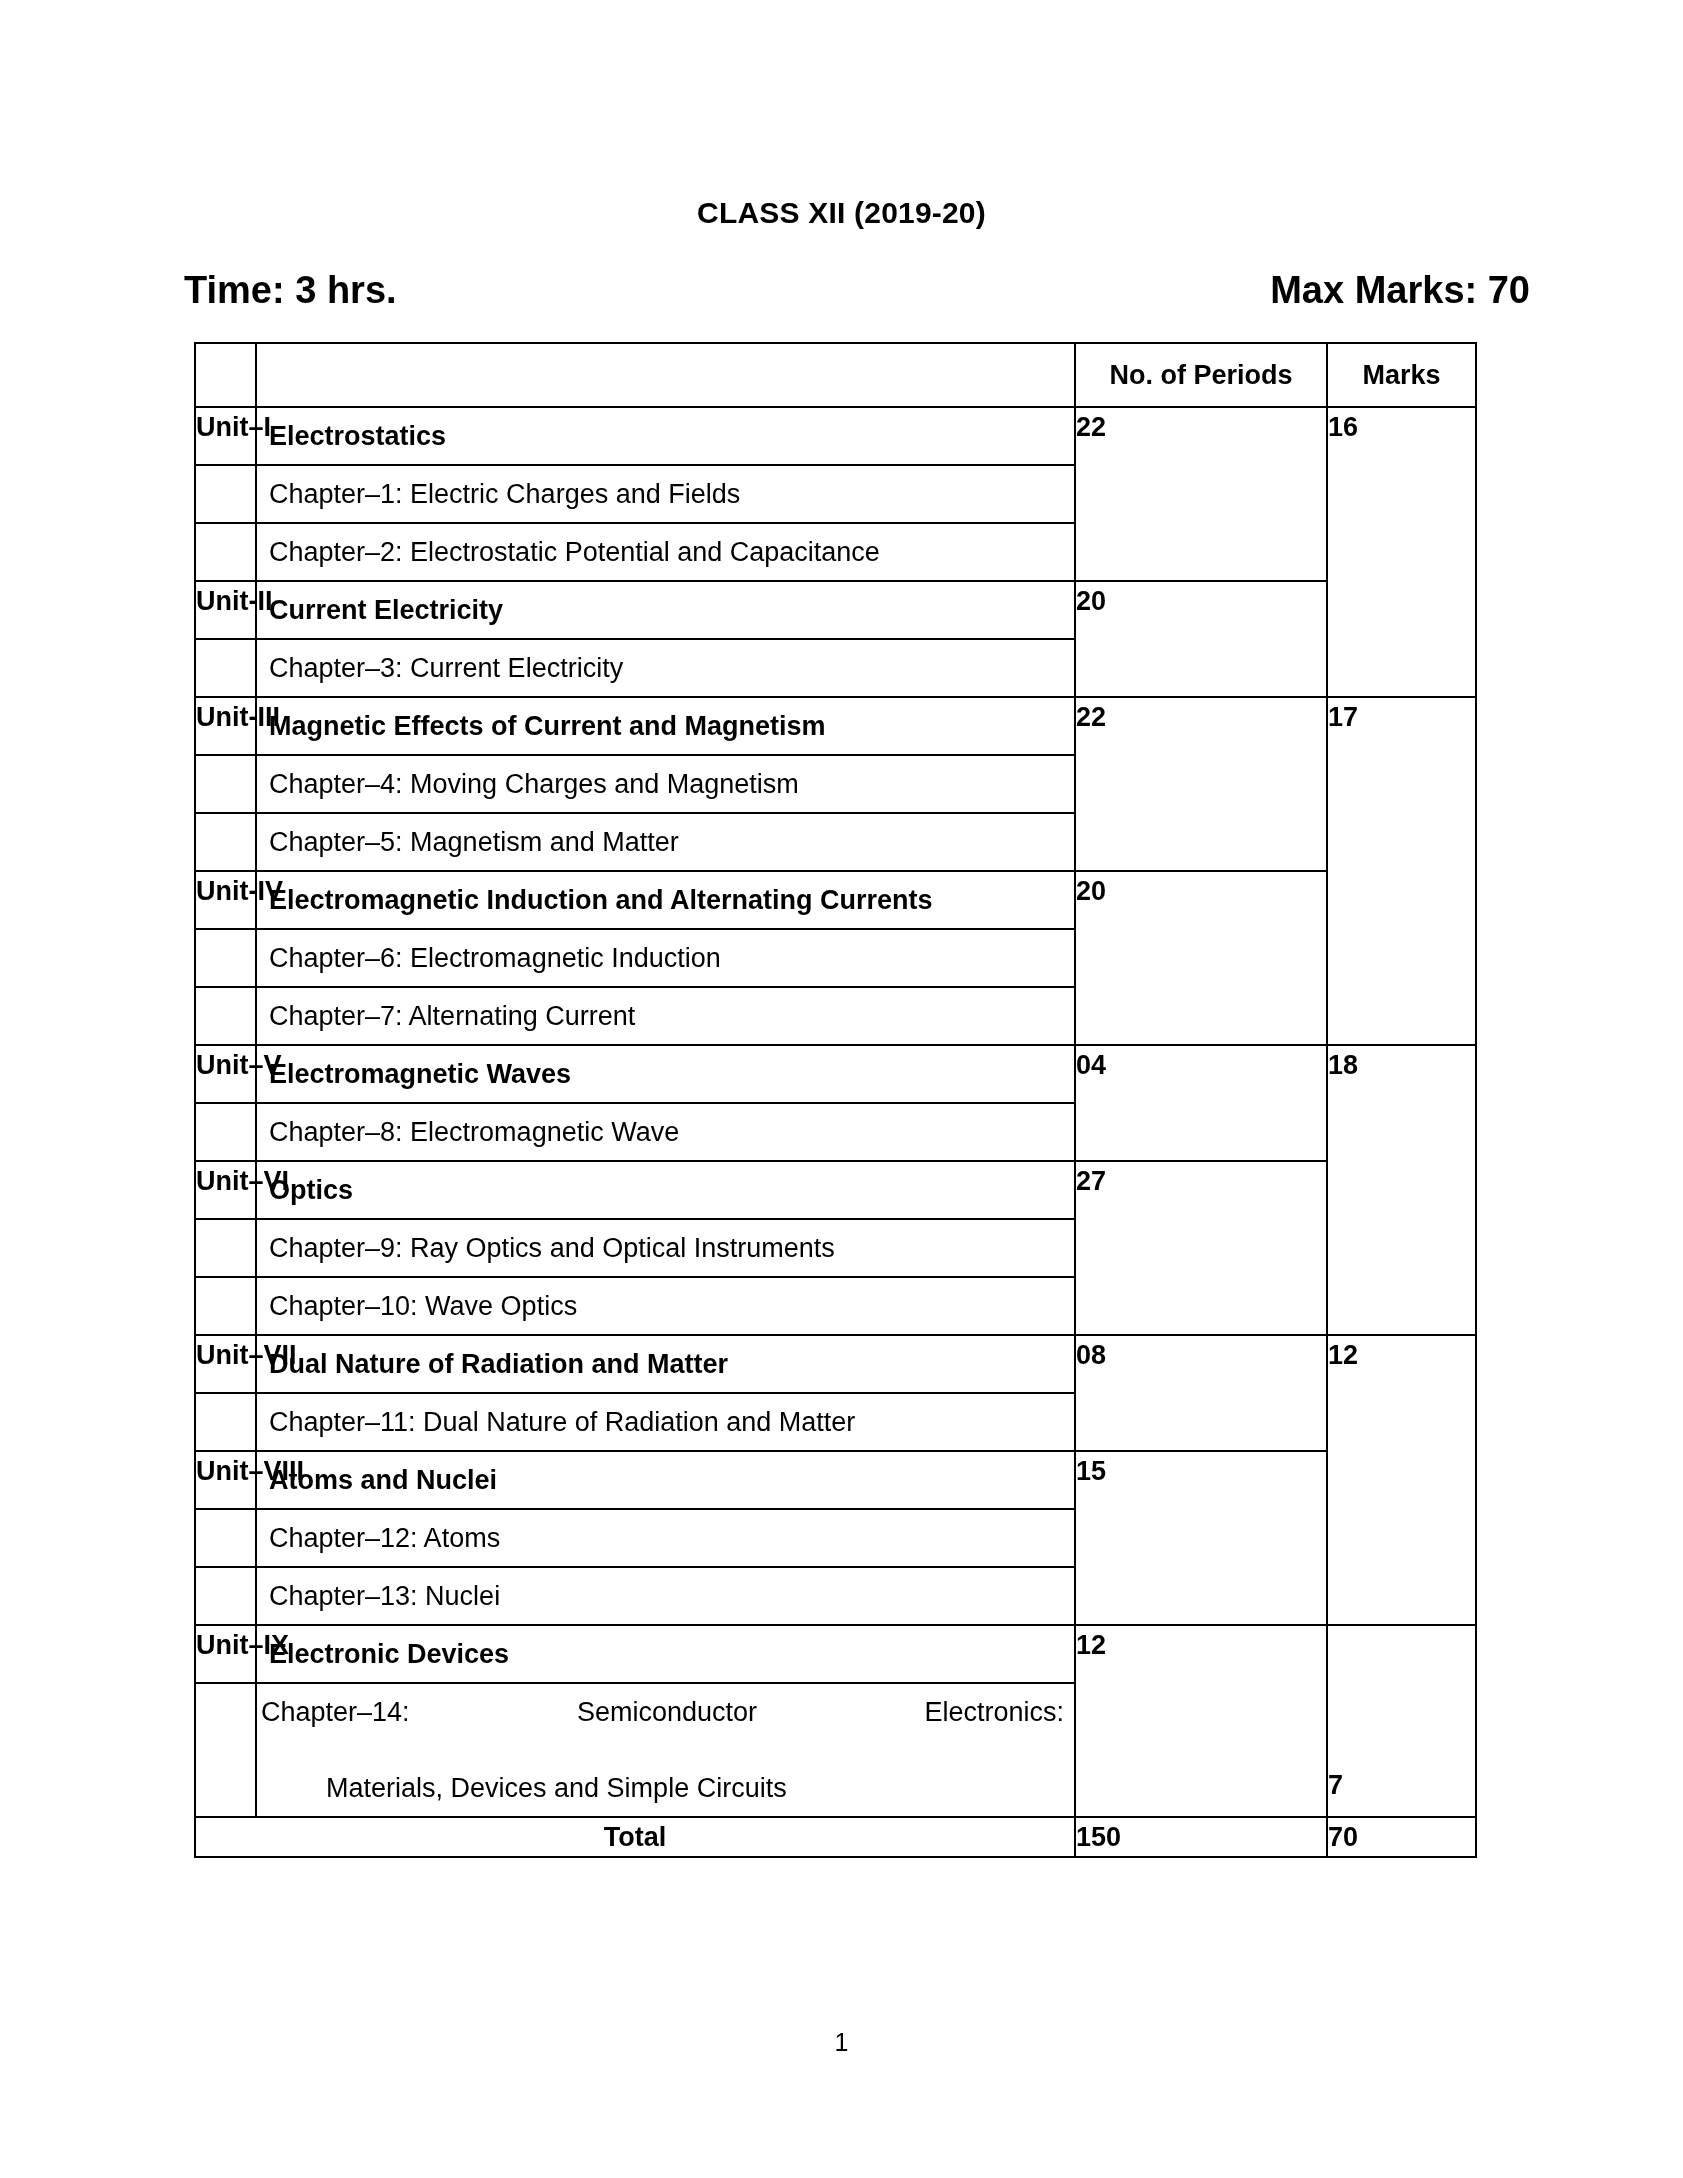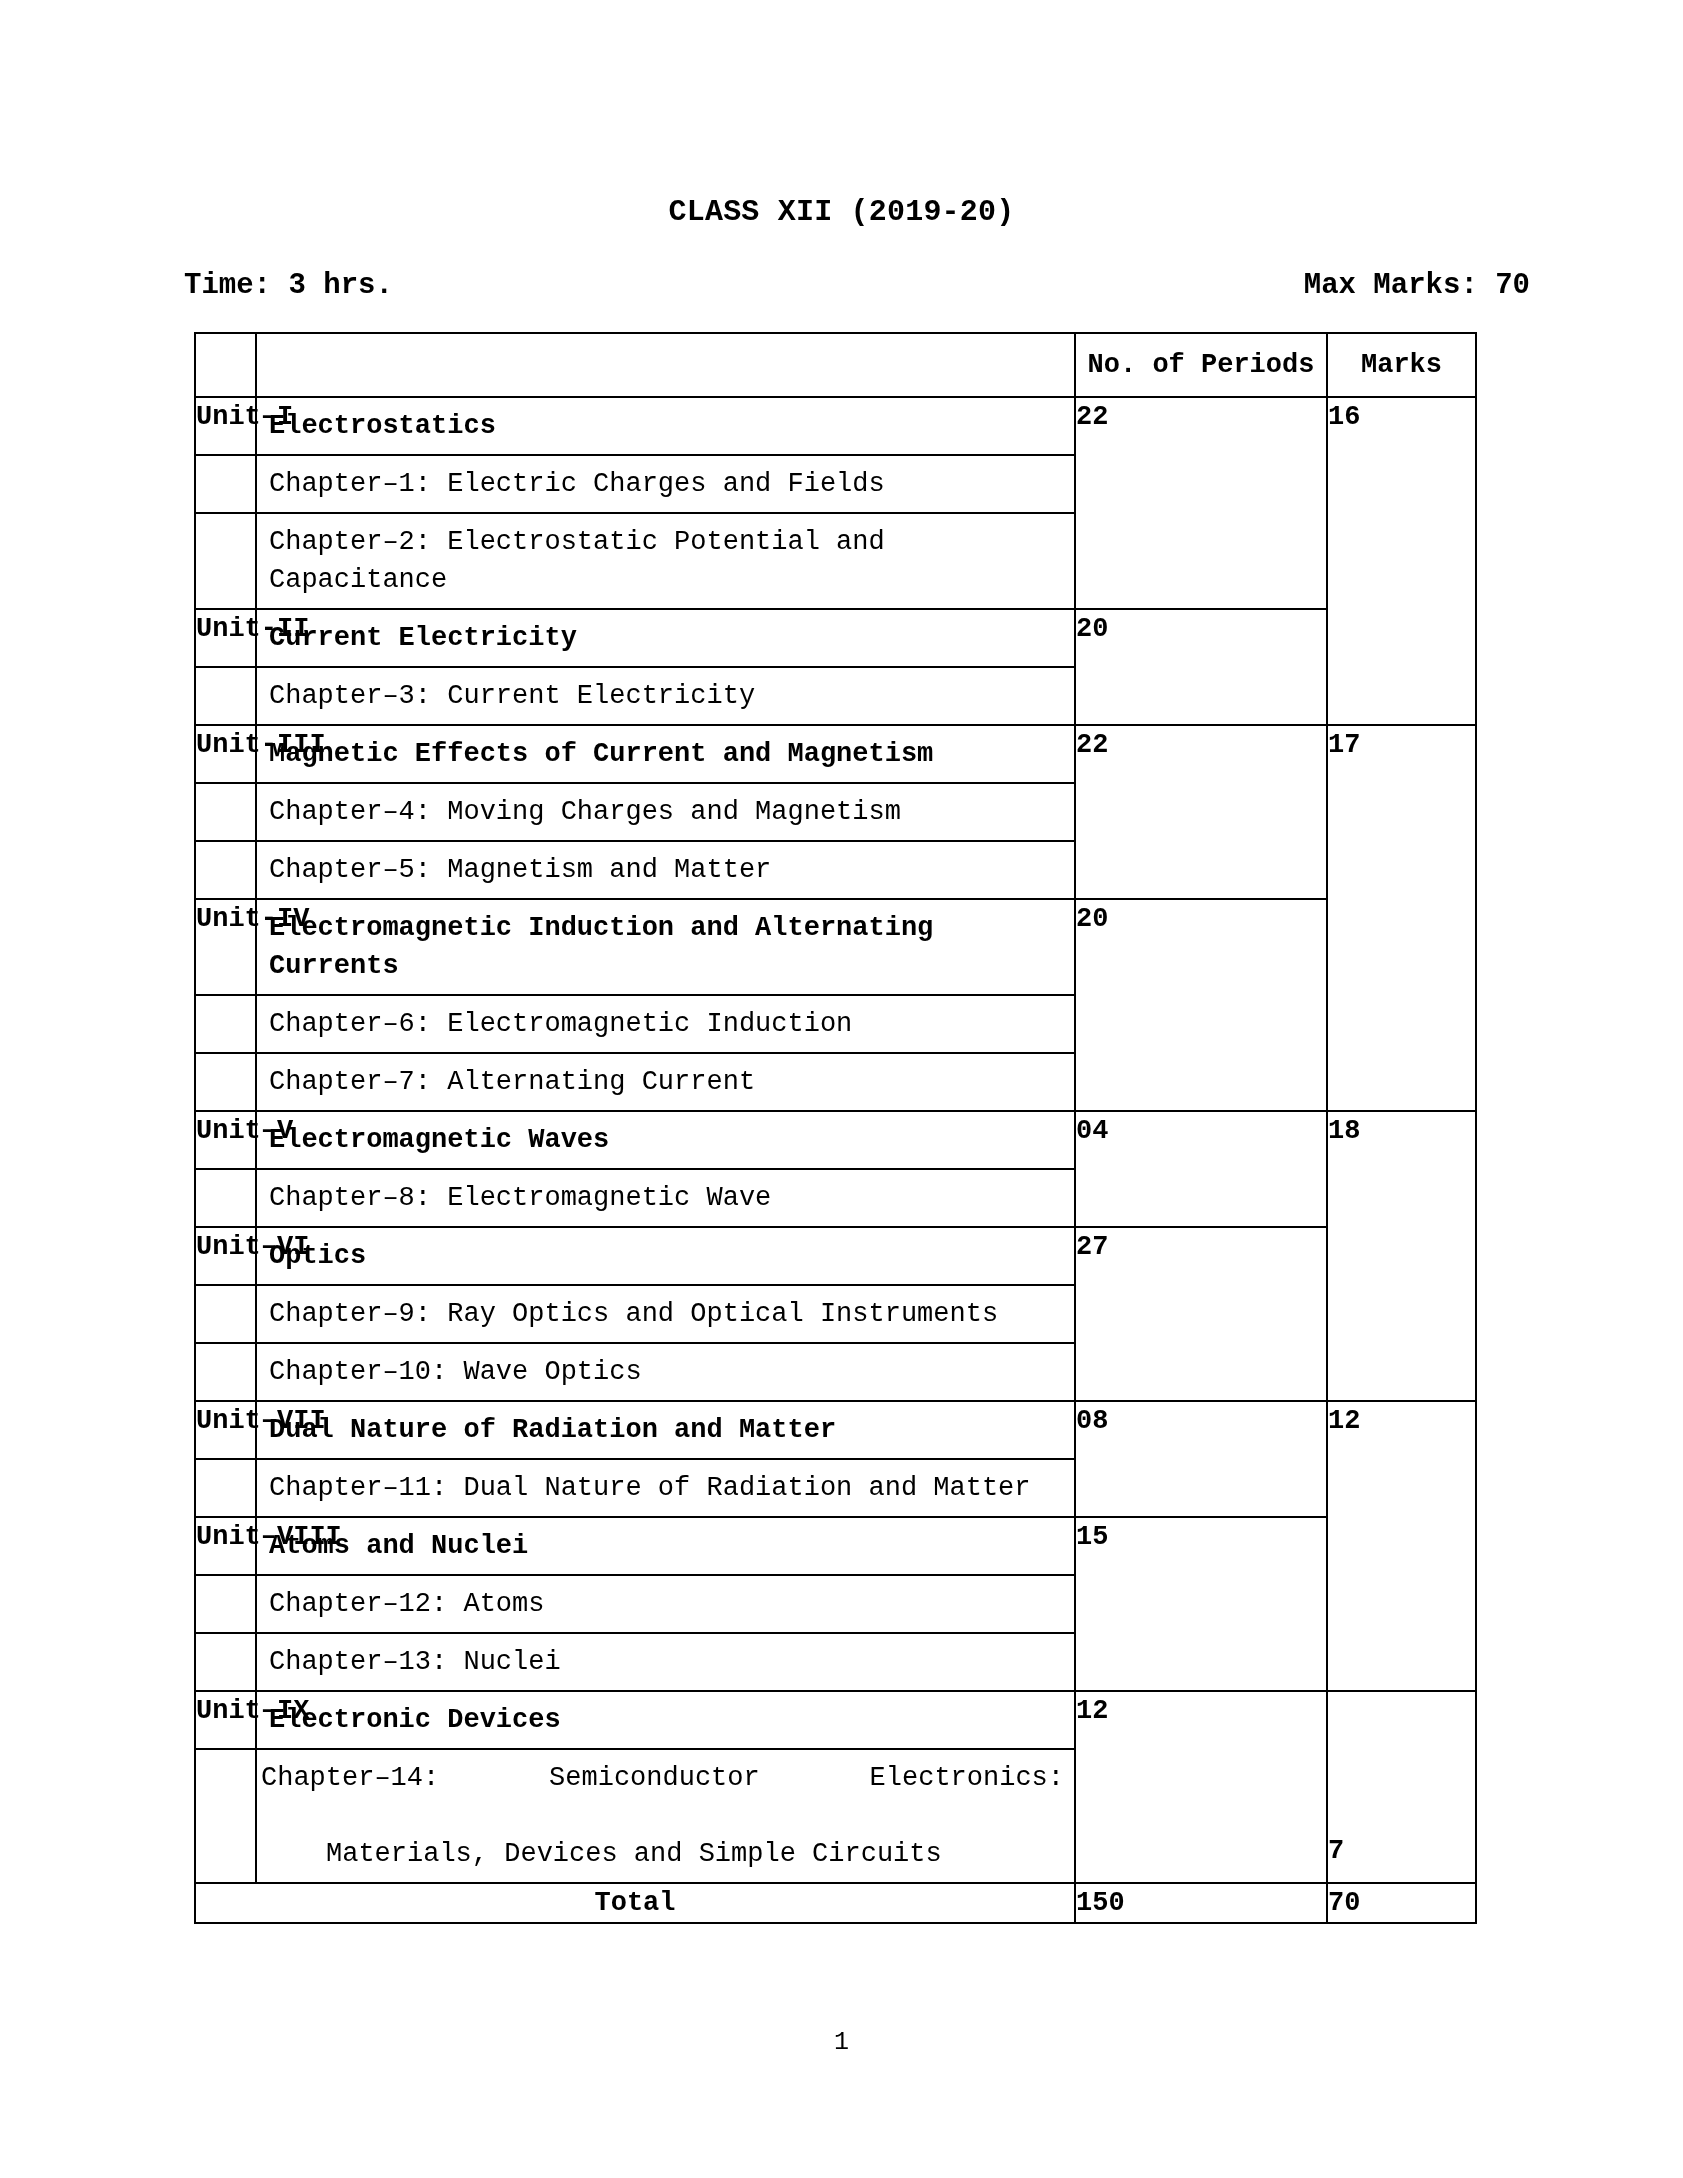--- a/index.html
+++ b/index.html
@@ -4,31 +4,31 @@
 <style>
   html, body { margin:0; padding:0; }
   body {
     width:1683px; height:2178px;
     background:#ffffff;
     font-family:"Liberation Sans", sans-serif;
     color:#000000;
     position:relative;
     overflow:hidden;
   }
-  .page { position:relative; width:1683px; height:2178px;font-family:Liberation Mono, monospace; }
+  .page { position:relative; width:1683px; height:2178px; }
 
   .title-block { text-align:center; padding-top:184px; }
   .title-line {
     font-size:30px; font-weight:bold; line-height:57px; letter-spacing:0.2px;
   }
 
   .meta-row {
     display:flex; justify-content:space-between;
     margin:28px 153px 0 184px;
-    font-size:29px; font-weight:bold;gap:43px;
+    font-size:38px; font-weight:bold;gap:43px;
   }
 
   table.syllabus {
     border-collapse:collapse;
     margin:30px 0 12px 194px;
     width:1281px;
     table-layout:fixed;
   }
   table.syllabus td, table.syllabus th {
     border:2px solid #000;

